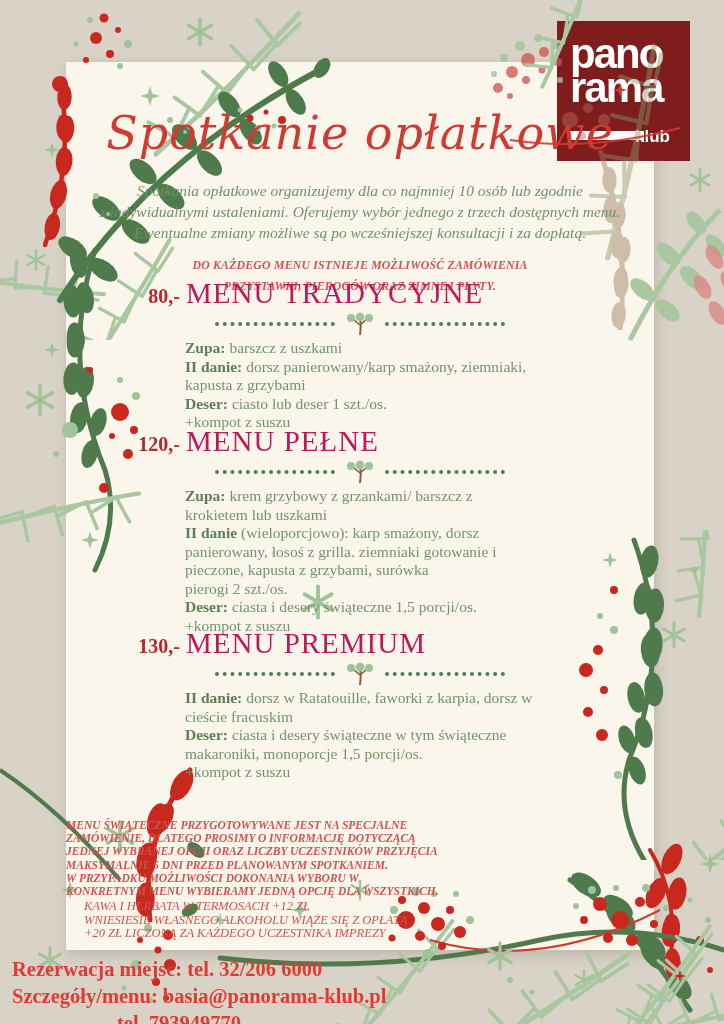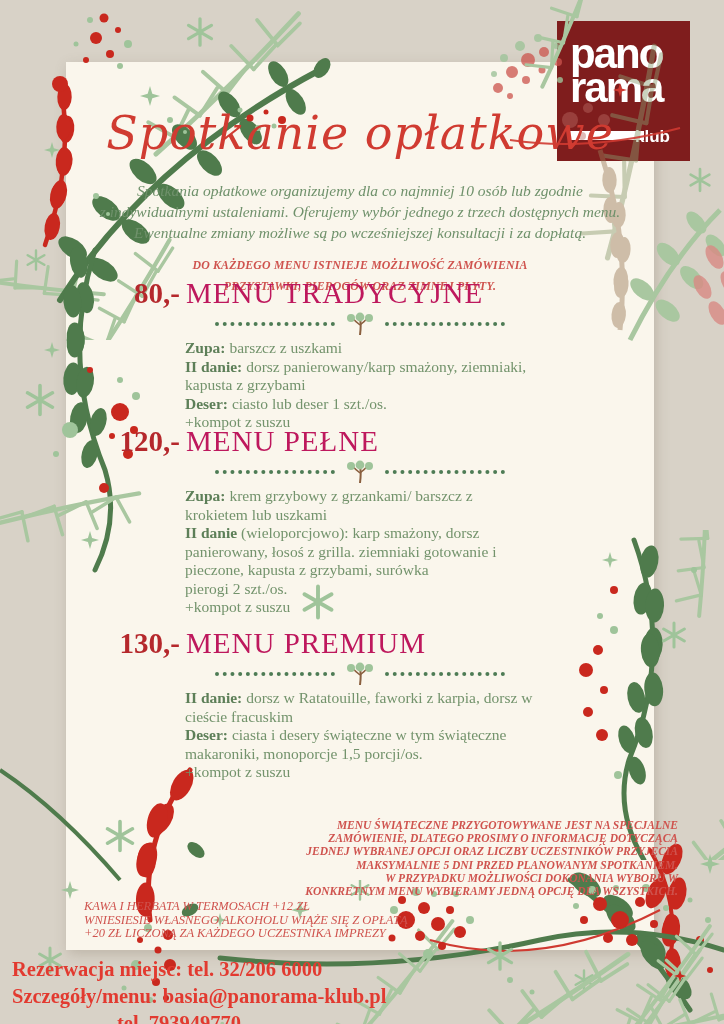--- a/index.html
+++ b/index.html
@@ -30,33 +30,33 @@
     color:#d03b31;letter-spacing:1px;}
   .intro{position:absolute;top:118px;left:0;width:100%;text-align:center;
     font-style:italic;font-size:15.5px;line-height:21px;color:#6f916b;white-space:pre-line;}
   .hnote{position:absolute;top:193px;left:0;width:100%;text-align:center;
     font-style:italic;font-weight:bold;font-size:11.8px;line-height:21px;
     color:#cf534e;white-space:pre-line;letter-spacing:.2px;}
 
   .menu{position:absolute;left:0;width:100%;}
   #menu-0{top:215px;} #menu-1{top:363px;} #menu-2{top:565px;}
   .menu-head{display:flex;align-items:baseline;}
-  .price{width:114px;text-align:right;font-weight:bold;font-size:29px;color:#b5282c;flex:none;}
+  .price{width:114px;text-align:right;font-weight:bold;font-size:20px;color:#b5282c;flex:none;}
   .mname{margin-left:6px;font-weight:normal;font-size:29px;color:#be185d;letter-spacing:1px;}
   .divider{margin:3px auto 0;width:320px;display:flex;align-items:center;justify-content:center;gap:12px;height:22px;}
   .dots{width:120px;border-top:4px dotted #4e7c55;height:0;}
   .mnote{text-align:center;font-style:italic;font-weight:bold;font-size:11.5px;line-height:13.5px;
     color:#cf534e;white-space:pre-line;margin-top:3px;}
   .items{margin:4px 0 0 119px;width:430px;font-size:15.5px;line-height:18.5px;color:#73936c;}
   .item-label{font-weight:bold;color:#5d7f58;}
   .item-text{white-space:pre-line;}
 
-  .bottom-note{position:absolute;top:757px;left:0;width:100%;text-align:right;
+  .bottom-note{position:absolute;top:757px;left:0;width:100%;text-align:left;
     font-style:italic;font-weight:bold;font-size:11.5px;line-height:13.2px;
-    color:#cf534e;white-space:pre-line;padding-left:24px;}
+    color:#cf534e;white-space:pre-line;}
   .extras{position:absolute;top:838px;left:18px;text-align:left;
     font-style:italic;font-weight:normal;font-size:12.5px;line-height:13.5px;
     color:#cf534e;white-space:pre-line;}
 
   .footer{position:absolute;left:12px;top:956px;z-index:6;
     color:#e23a30;font-weight:bold;font-size:20.5px;line-height:27px;}
   .footer-line3{padding-left:105px;}
 </style>
 </head>
 <body>
@@ -435,20 +435,21 @@
       </svg>
       <div class="dots"></div>
     </div>
     <div class="items">
       <div class="item-line"><span class="item-label">Zupa: </span><span class="item-text">krem grzybowy z grzankami/ barszcz z
 krokietem lub uszkami</span></div>
       <div class="item-line"><span class="item-label">II danie </span><span class="item-text">(wieloporcjowo): karp smażony, dorsz
 panierowany, łosoś z grilla. ziemniaki gotowanie i
 pieczone, kapusta z grzybami, surówka
 pierogi 2 szt./os.</span></div>
+      <div class="item-line"><span class="item-label">Deser: </span><span class="item-text">ciasta i desery świąteczne 1,5 porcji/os.</span></div>
       <div class="item-line"><span class="item-label"></span><span class="item-text">+kompot z suszu</span></div>
     </div>
   </div>
 
   <div class="menu" id="menu-2">
     <div class="menu-head">
       <span class="price">130,-</span>
       <span class="mname">MENU PREMIUM</span>
     </div>
     <div class="divider">

